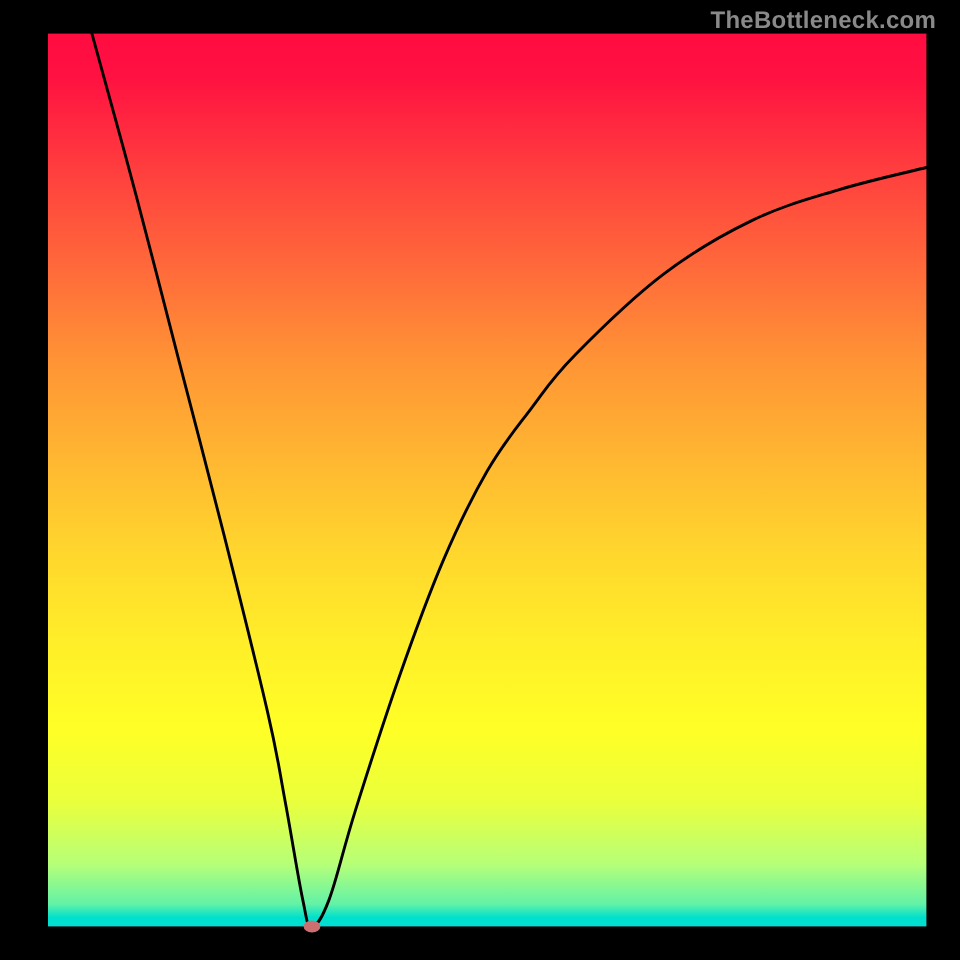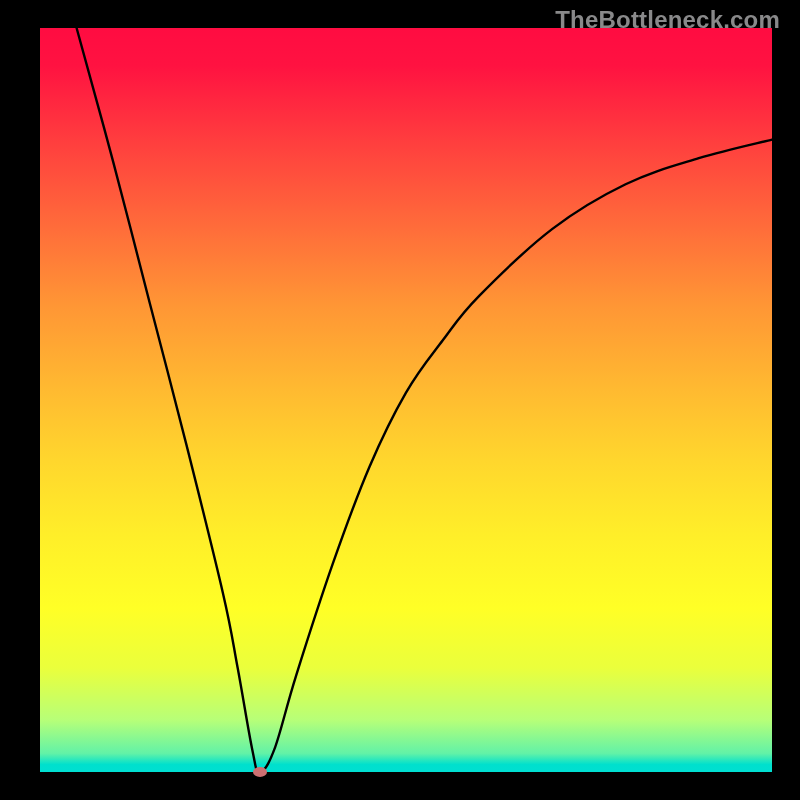--- a/index.html
+++ b/index.html
@@ -32,21 +32,21 @@
       #62f2a7 97.5%,
       #00e0cd 99%,
       #00dfd2 100%
     );
   }
   .watermark {
     position: absolute;
     top: 6px;
     right: 20px;
     font-family: Arial, Helvetica, sans-serif;
-    font-size: 24px;
+    font-size: 20px;
     font-weight: 600;
     color: #89898a;
     letter-spacing: 0.2px;
   }
   svg.curve {
     position: absolute;
     left: 0;
     top: 0;
   }
   .marker {

